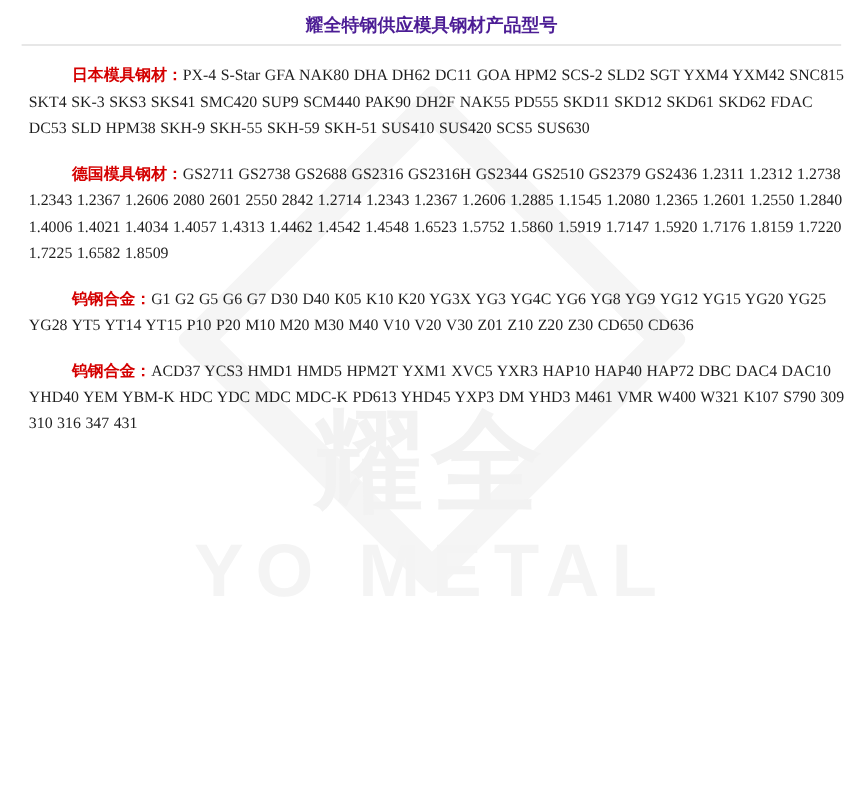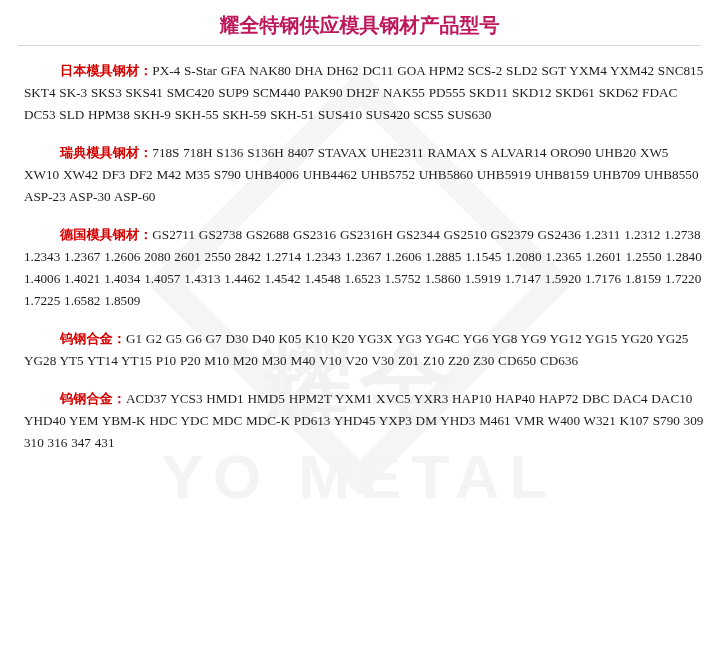--- a/index.html
+++ b/index.html
@@ -59,23 +59,23 @@
     border: 26px solid #f5f5f5;
     border-radius: 6px;
   }
   .page {
     position: relative;
     z-index: 1;
     padding: 0;
   }
   .title {
     text-align: center;
-    font-size: 20px;
+    font-size: 15px;
     font-weight: bold;
-    color: #be185d;
+    color: #4c1d95;
     margin: 12px 0 6px 0;
     font-family: "Liberation Serif", "DejaVu Serif", serif;
   }
   .title-rule {
     border: none;
     border-top: 1px solid #d8d8d8;
     margin: 6px 18px 14px 18px;
   }
   .section {
     margin: 0 0 16px 0;
@@ -110,25 +110,20 @@
 
   <div class="title">耀全特钢供应模具钢材产品型号</div>
   <hr class="title-rule">
 
   <div class="section">
     <div class="sec-line">
       <span class="sec-head">日本模具钢材：</span><span class="sec-body">PX-4 S-Star GFA NAK80 DHA DH62 DC11 GOA HPM2 SCS-2 SLD2 SGT YXM4 YXM42 SNC815 SKT4 SK-3 SKS3 SKS41 SMC420 SUP9 SCM440 PAK90 DH2F NAK55 PD555 SKD11 SKD12 SKD61 SKD62 FDAC DC53 SLD HPM38 SKH-9 SKH-55 SKH-59 SKH-51 SUS410 SUS420 SCS5 SUS630</span>
     </div>
   </div>
 
-  <div class="section">
-    <div class="sec-line">
-      <span class="sec-head">瑞典模具钢材：</span><span class="sec-body">718S 718H S136 S136H 8407 STAVAX UHE2311 RAMAX S ALVAR14 ORO90 UHB20 XW5 XW10 XW42 DF3 DF2 M42 M35 S790 UHB4006 UHB4462 UHB5752 UHB5860 UHB5919 UHB8159 UHB709 UHB8550 ASP-23 ASP-30 ASP-60</span>
-    </div>
-  </div>
 
 
   <div class="section">
     <div class="sec-line">
       <span class="sec-head">德国模具钢材：</span><span class="sec-body">GS2711 GS2738 GS2688 GS2316 GS2316H GS2344 GS2510 GS2379 GS2436 1.2311 1.2312 1.2738 1.2343 1.2367 1.2606 2080 2601 2550 2842 1.2714 1.2343 1.2367 1.2606 1.2885 1.1545 1.2080 1.2365 1.2601 1.2550 1.2840 1.4006 1.4021 1.4034 1.4057 1.4313 1.4462 1.4542 1.4548 1.6523 1.5752 1.5860 1.5919 1.7147 1.5920 1.7176 1.8159 1.7220 1.7225 1.6582 1.8509</span>
     </div>
   </div>
 
 
   <div class="section">

